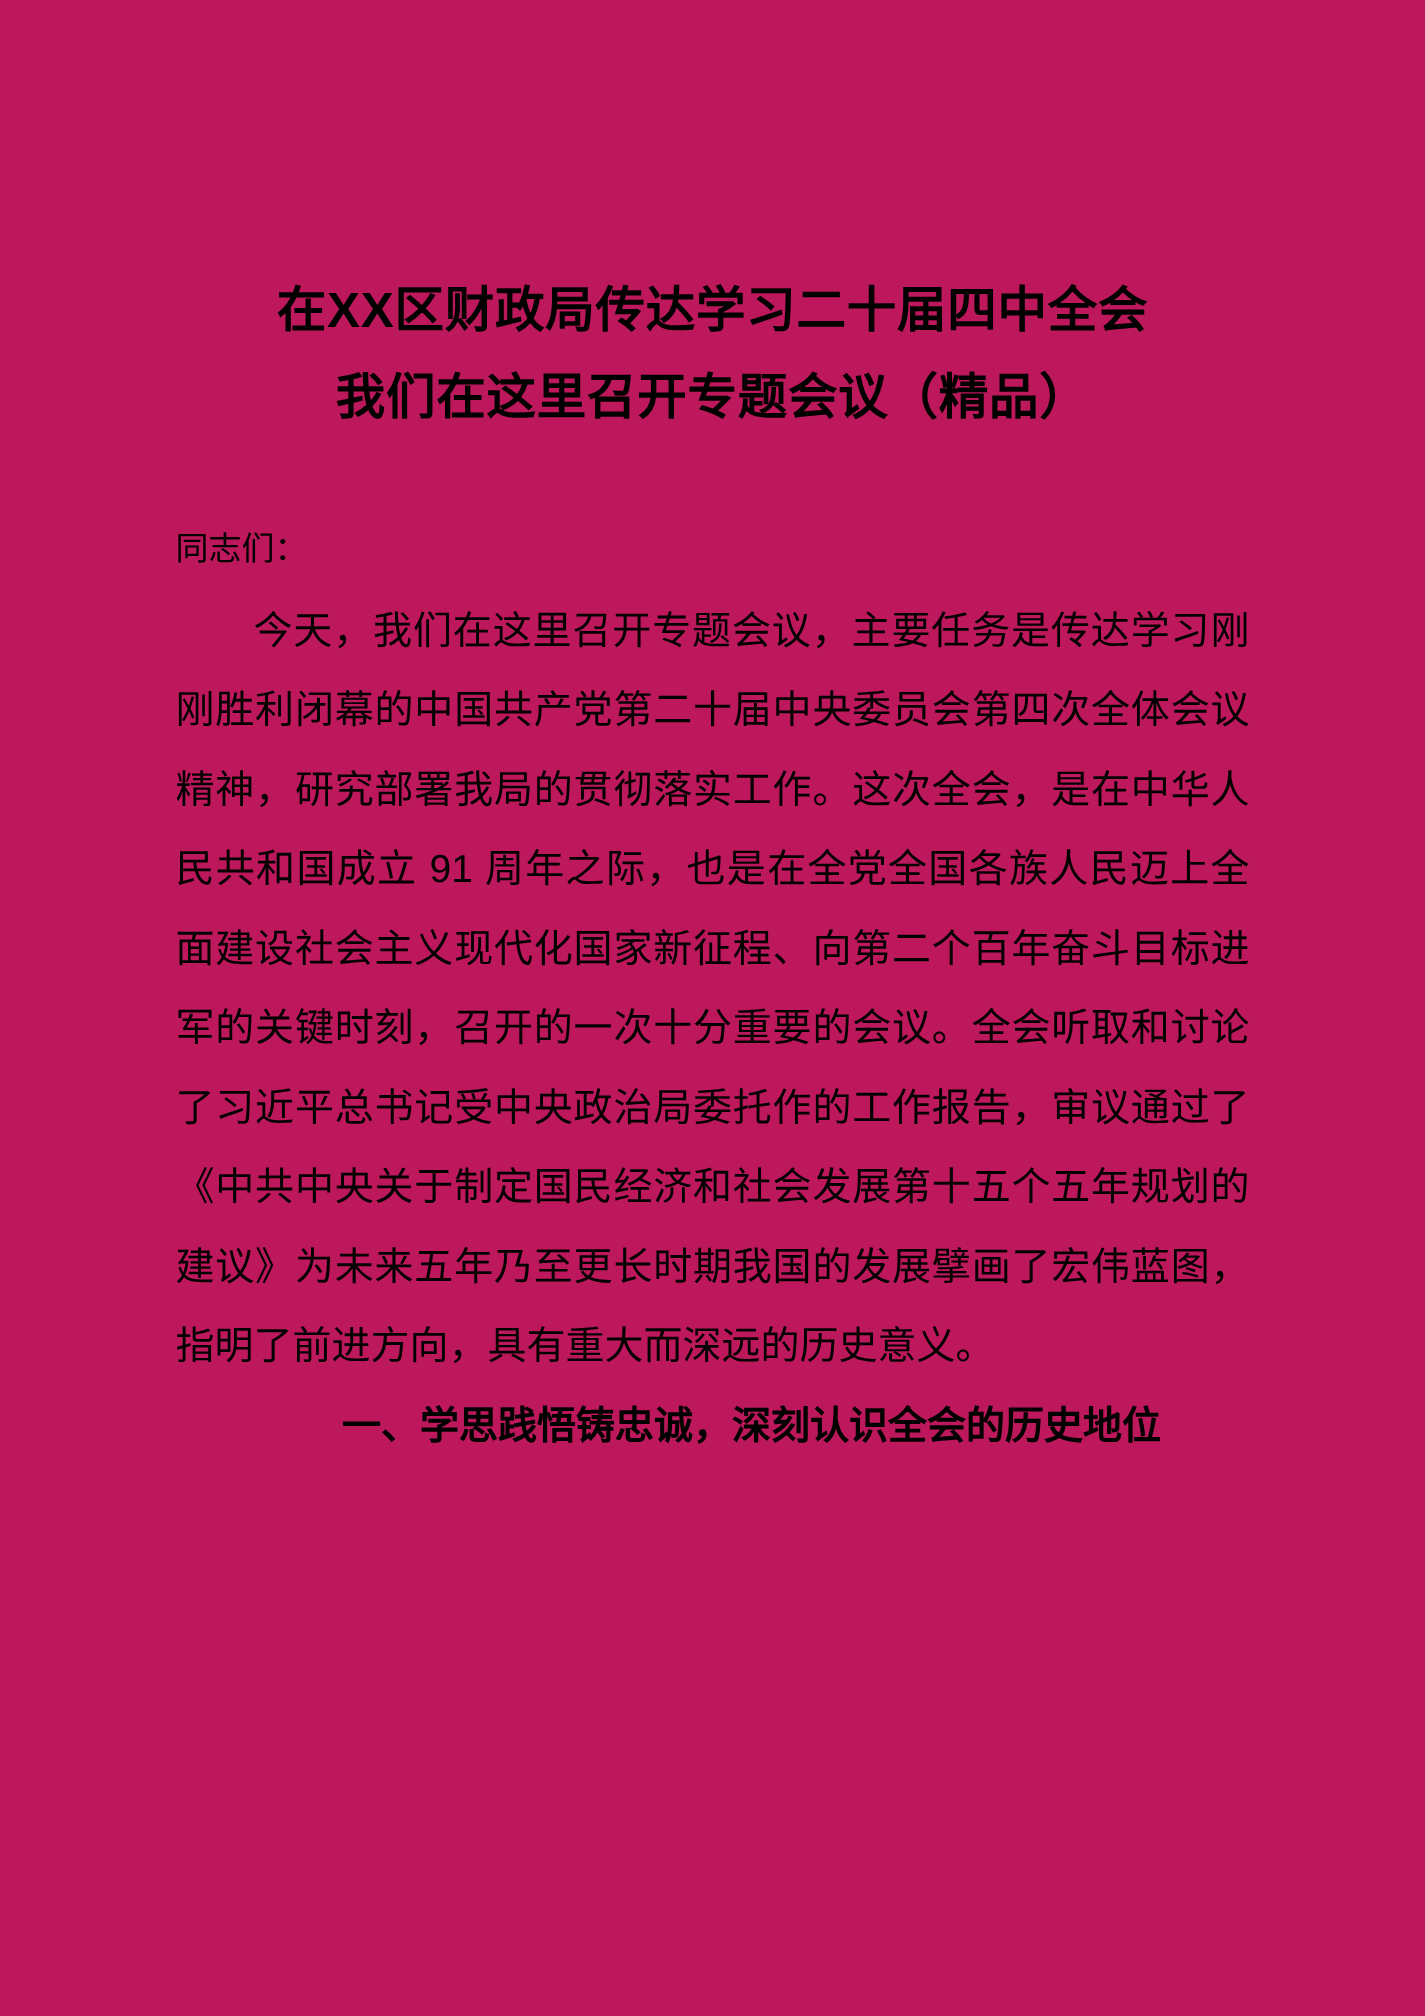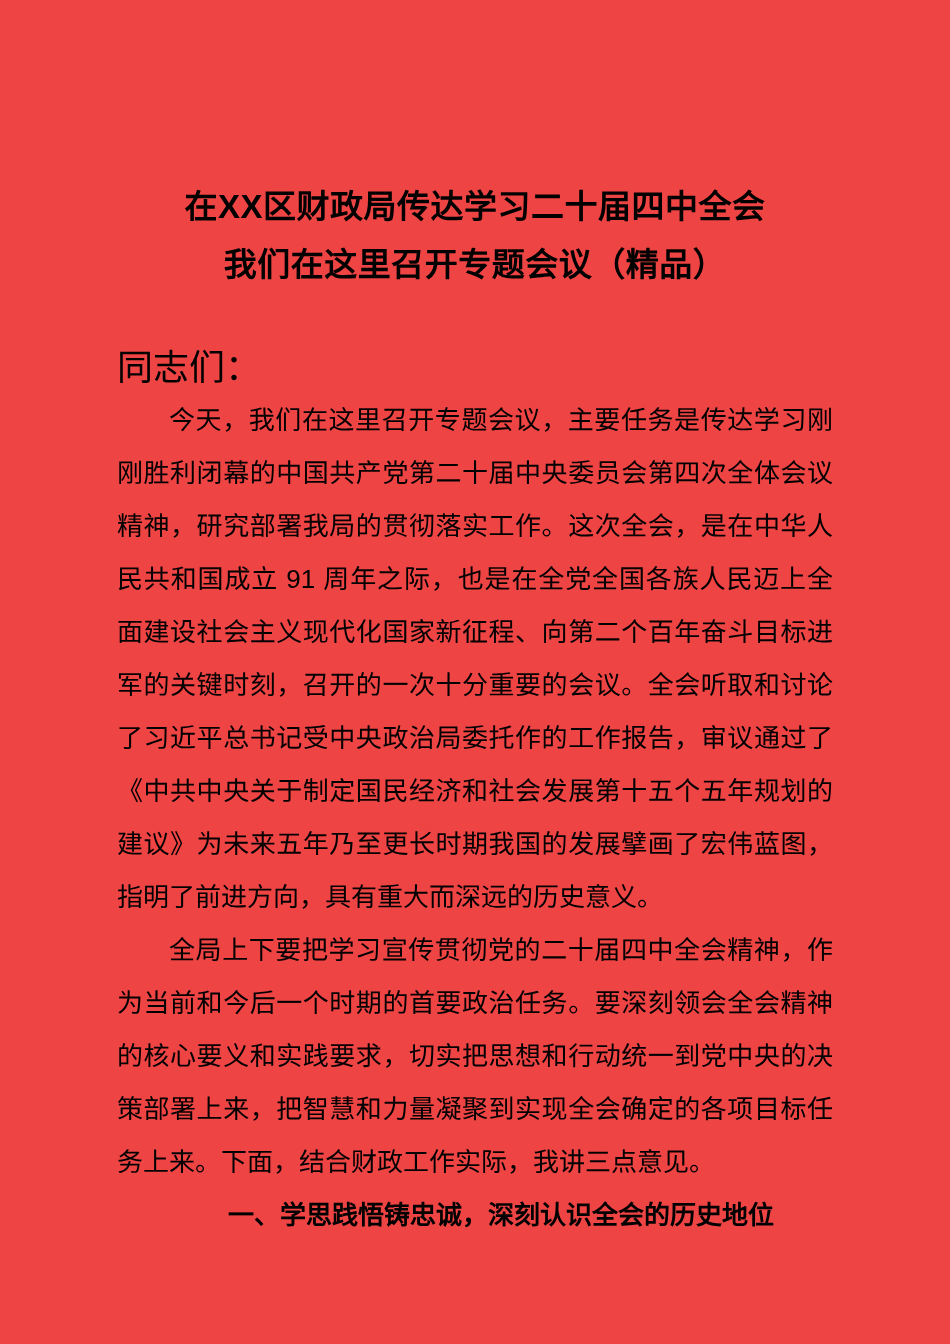--- a/index.html
+++ b/index.html
@@ -5,21 +5,21 @@
   html, body {
     margin: 0;
     padding: 0;
     background: #ffffff;
   }
 
   .page {
     position: relative;
     width: 950px;
     height: 1344px;
-    background: #ef4444;
+    background: #be185d;
     overflow: hidden;
     box-sizing: border-box;
     font-family: "Liberation Sans", "DejaVu Sans", sans-serif;
     color: #000000;
   }
 
   .doc-body {
     position: absolute;
     left: 117px;
     top: 0;
@@ -39,24 +39,25 @@
   }
   .doc-title .tline {
     display: block;
     white-space: nowrap;
   }
 
   
   .salutation {
     margin: 0;
     padding-top: 47px;
-    font-size: 36px;
+    font-size: 22px;
     line-height: 53px;
     text-align: justify;
     text-justify: inter-ideograph;
+    font-family: Liberation Mono, monospace;
   }
 
   .para {
     margin: 0;
     font-size: 26px;
     line-height: 53px;
     text-align: justify;
     text-justify: inter-ideograph;
     text-indent: 2em;
     word-break: break-all;
@@ -80,18 +81,17 @@
 
     <h1 class="doc-title">
       <span class="tline">在XX区财政局传达学习二十届四中全会</span>
       <span class="tline">我们在这里召开专题会议（精品）</span>
     </h1>
 
     <p class="salutation">同志们：</p>
 
     <p class="para">今天，我们在这里召开专题会议，主要任务是传达学习刚刚胜利闭幕的中国共产党第二十届中央委员会第四次全体会议精神，研究部署我局的贯彻落实工作。这次全会，是在中华人民共和国成立 91 周年之际，也是在全党全国各族人民迈上全面建设社会主义现代化国家新征程、向第二个百年奋斗目标进军的关键时刻，召开的一次十分重要的会议。全会听取和讨论了习近平总书记受中央政治局委托作的工作报告，审议通过了《中共中央关于制定国民经济和社会发展第十五个五年规划的建议》为未来五年乃至更长时期我国的发展擘画了宏伟蓝图，指明了前进方向，具有重大而深远的历史意义。</p>
 
-    <p class="para">全局上下要把学习宣传贯彻党的二十届四中全会精神，作为当前和今后一个时期的首要政治任务。要深刻领会全会精神的核心要义和实践要求，切实把思想和行动统一到党中央的决策部署上来，把智慧和力量凝聚到实现全会确定的各项目标任务上来。下面，结合财政工作实际，我讲三点意见。</p>
 
     <p class="heading-1">一、学思践悟铸忠诚，深刻认识全会的历史地位</p>
 
   </div>
 </div>
 
 </body></html>

